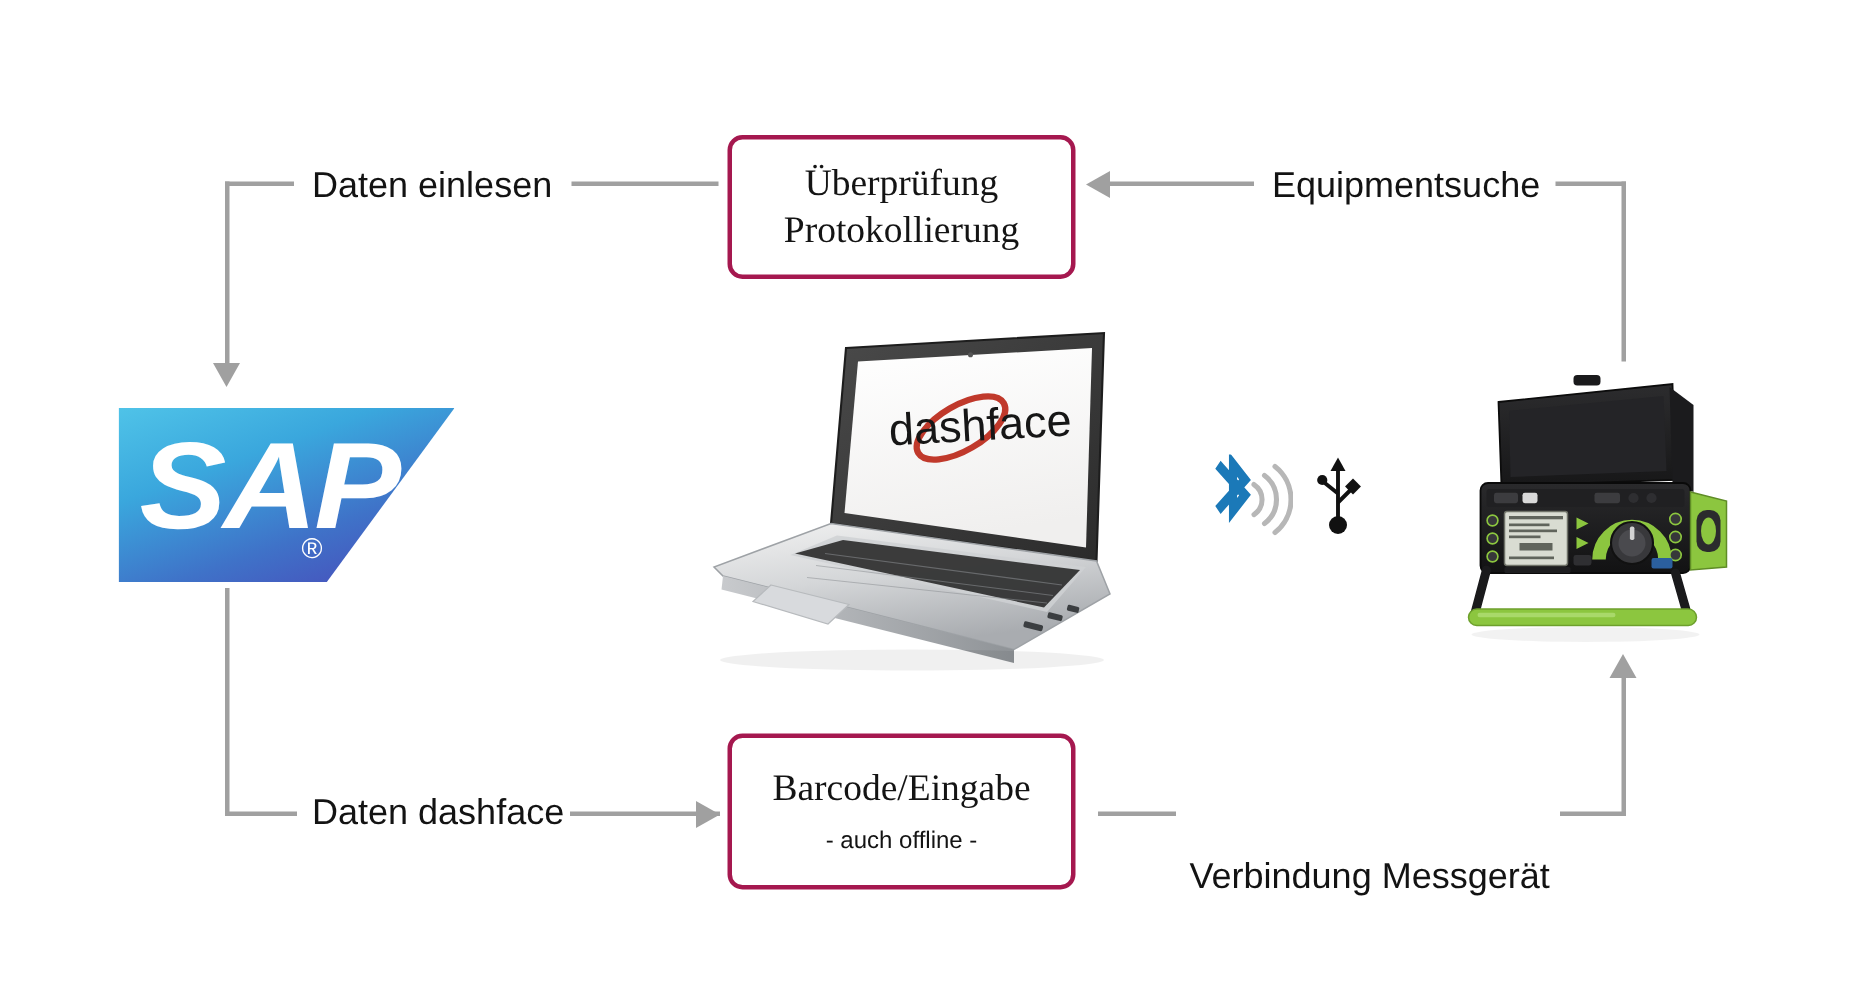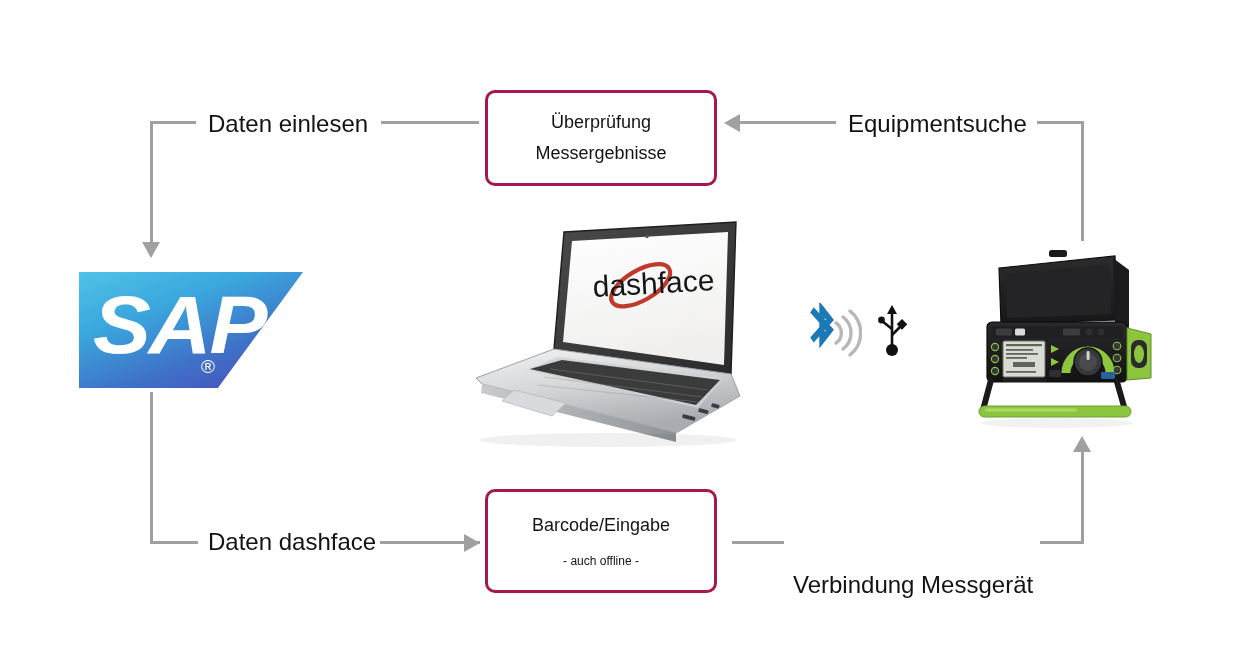--- a/index.html
+++ b/index.html
@@ -18,22 +18,22 @@
     position: absolute;
     border: 3px solid #a5184f;
     border-radius: 10px;
     background: #ffffff;
     display: flex;
     flex-direction: column;
     align-items: center;
     justify-content: center;
     color: #141414;
   }
-  .pbox .line { font-size: 18px; line-height: 31px; white-space: nowrap; }
-  .pbox .sub  { font-size: 12px; line-height: 24px; white-space: nowrap; margin-top: 8px; }
+  .pbox .line { font-size: 25px; line-height: 31px; white-space: nowrap; font-family: Liberation Serif, serif; }
+  .pbox .sub  { font-size: 16px; line-height: 24px; white-space: nowrap; margin-top: 8px; }
 
   #box-check { left: 485px; top: 90px; width: 232px; height: 96px; }
   #box-search { left: 485px; top: 489px; width: 232px; height: 104px; }
 
   
   .elabel {
     position: absolute;
     font-size: 24px;
     color: #131313;
     white-space: nowrap;
@@ -156,21 +156,21 @@
   <div class="gl v" id="br-vert"></div>
   <div class="arrow up" id="arrow-to-device"></div>
 
   <div class="elabel" id="label-daten-einlesen">Daten einlesen</div>
   <div class="elabel" id="label-messergebnisse">Equipmentsuche</div>
   <div class="elabel" id="label-daten-auslesen">Daten dashface</div>
   <div class="elabel" id="label-verbindung">Verbindung Messgerät</div>
 
   <div class="pbox" id="box-check">
     <div class="line">Überprüfung</div>
-    <div class="line">Messergebnisse</div>
+    <div class="line">Protokollierung</div>
   </div>
 
   <div class="pbox" id="box-search">
     <div class="line">Barcode/Eingabe</div>
     <div class="sub">- auch offline -</div>
   </div>
 
   <div id="sap-logo">
     <div class="shape"></div>
     <div class="word">SAP</div>

